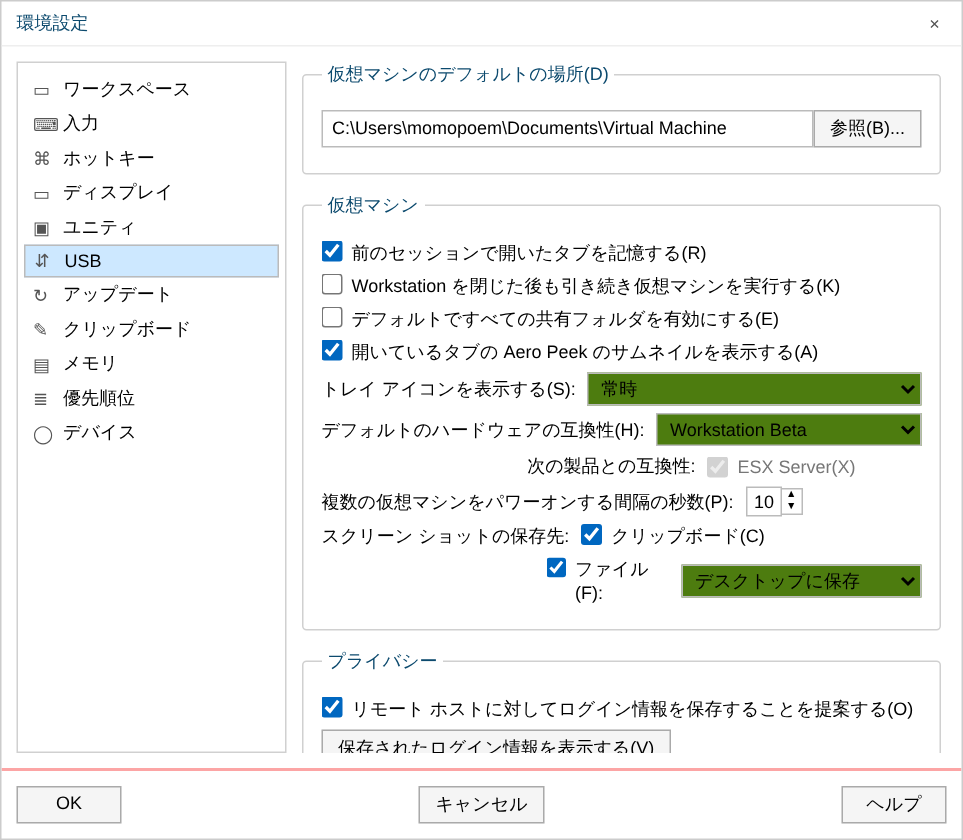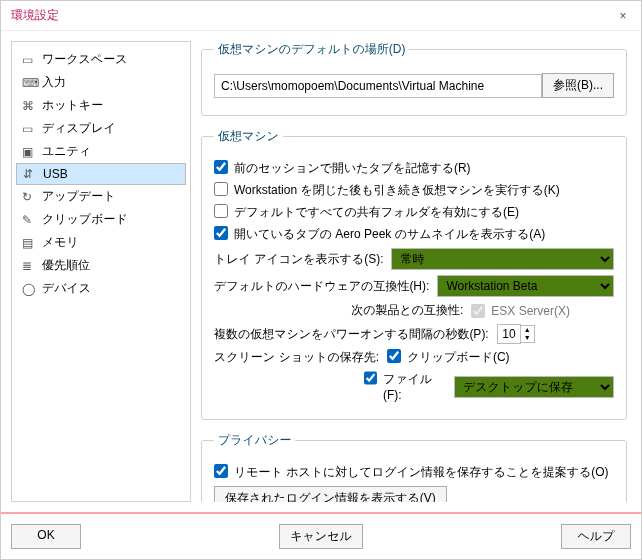--- a/index.html
+++ b/index.html
@@ -1,29 +1,29 @@
 <!DOCTYPE html>
 <html><head>
 <meta charset="utf-8">
 <style>
 *{box-sizing:border-box;margin:0;padding:0;font-family:"Yu Gothic UI","Meiryo",sans-serif;font-size:12px}
 body{background:#fff;width:642px;height:560px;border:1px solid #ccc;display:flex;flex-direction:column}
 .tb{display:flex;justify-content:space-between;align-items:center;padding:6px 10px;border-bottom:1px solid #eee}
-.tb .title{color:#be185d}
+.tb .title{color:#0c4a6e}
 .tb .x{width:16px;height:16px;display:flex;align-items:center;justify-content:center;color:#555}
 .main{flex:1;display:flex;padding:10px;gap:10px;overflow:hidden}
 .side{width:180px;border:1px solid #d0d0d0;padding:6px 4px;overflow:auto}
 .nav{list-style:none}
 .nav li{display:flex;align-items:center;gap:6px;padding:3px 6px;cursor:default}
 .nav li.sel{background:#cde8ff}
 .nav .ic{width:14px;height:14px;flex:none;color:#555}
 .content{flex:1;overflow:auto;padding-right:4px}
 fieldset{border:1px solid #d0d0d0;border-radius:3px;margin-bottom:12px;padding:10px 12px 12px}
 legend{padding:0 4px;color:#0c4a6e}
-.row{display:flex;align-items:center;gap:0;margin:5px 0}
+.row{display:flex;gap:0;margin:5px 0}
 .path{flex:1;border:1px solid #bbb;padding:4px 6px;background:#fff}
 .btn{border:1px solid #aaa;background:#f5f5f5;padding:3px 10px;border-radius:0;cursor:default}
 .chk{display:flex;gap:6px;margin:5px 0}
 .chk input{width:14px;height:14px;accent-color:#0067c0}
 .lbl{white-space:nowrap}
 select,.sel{border:1px solid #bbb;padding:2px 4px;background:#4d7c0f;flex:1}
 .spin{display:flex;align-items:center}
 .spin input{width:24px;border:1px solid #bbb;padding:2px 4px;text-align:right}
 .spin .ar{display:flex;flex-direction:column;border:1px solid #bbb;border-left:none}
 .spin .ar span{font-size:7px;line-height:8px;padding:0 3px}

